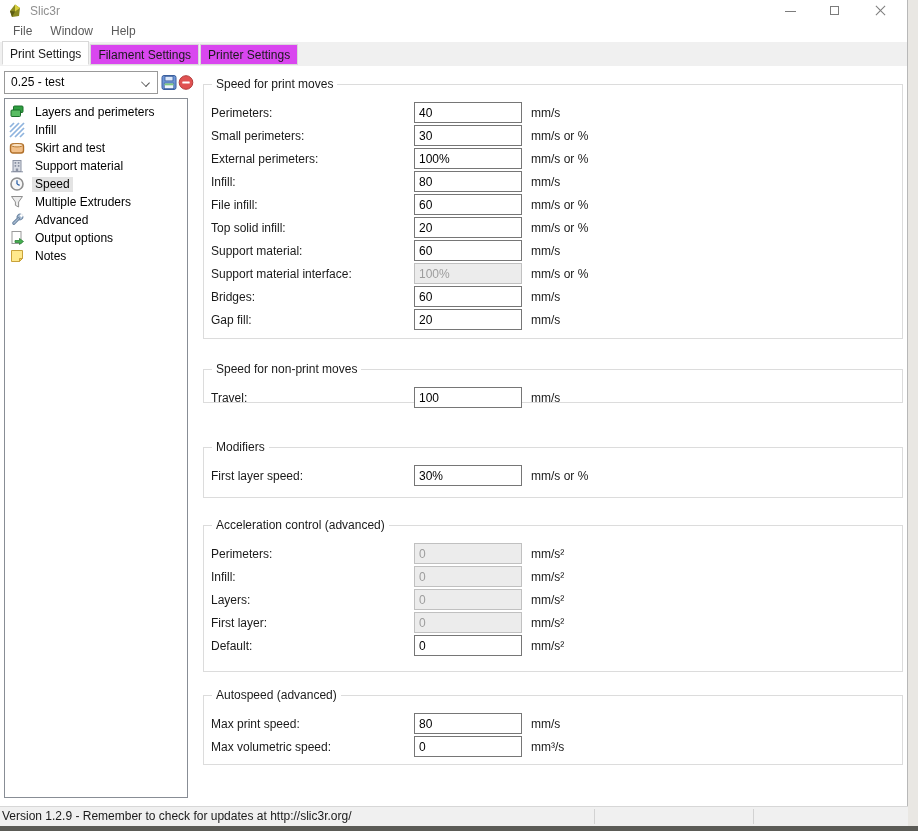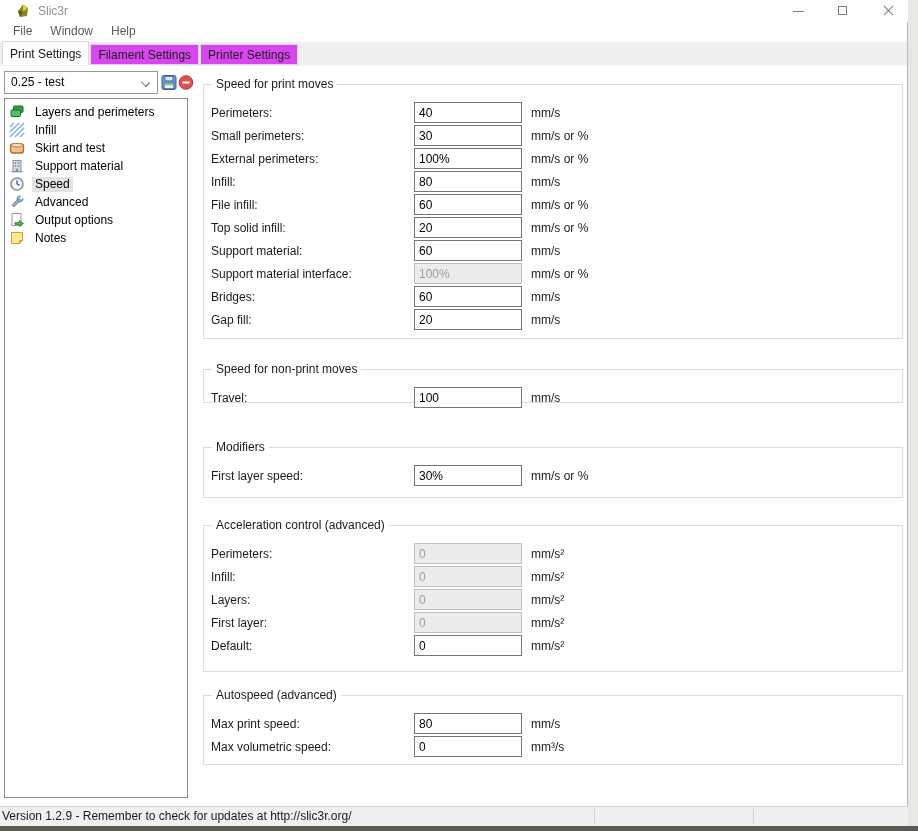--- a/index.html
+++ b/index.html
@@ -7,21 +7,21 @@
   body {
     width:918px; height:831px; position:relative; overflow:hidden;
     font-family:"Liberation Sans", sans-serif; font-size:12px; color:#000;
     background:#e9e7e3;
   }
   .window {
     position:absolute; left:0; top:0; width:908px; height:826px;
     background:#fff; border-right:1px solid #b8b8b8;
   }
   
-  .titlebar { position:absolute; left:8px; top:0; width:100%; height:22px; background:#fff;padding-left:12px; }
+  .titlebar { position:absolute; left:0; top:0; width:100%; height:22px; background:#fff;padding-left:12px; }
   .app-icon { position:absolute; left:7px; top:3px; width:16px; height:16px; }
   .app-title { position:absolute; left:30px; top:4px; color:#8f8f8f; font-size:12px; }
   .win-controls { position:absolute; right:4px; top:0; height:22px; display:flex; }
   .win-btn { width:45px; height:22px; position:relative; }
   .wc-glyph-min { position:absolute; left:17px; top:11px; width:11px; height:1px; background:#7c7c7c; }
   .wc-glyph-max { position:absolute; left:17px; top:6px; width:9px; height:9px; border:1px solid #7c7c7c; }
   .wc-glyph-close-a,.wc-glyph-close-b { position:absolute; left:16px; top:10px; width:13px; height:1px; background:#7c7c7c; }
   .wc-glyph-close-a { transform:rotate(45deg); }
   .wc-glyph-close-b { transform:rotate(-45deg); }
   
@@ -190,20 +190,28 @@
             <circle cx="8" cy="8" r="6" fill="#f6f6f6" stroke="#8f8f8f" stroke-width="1.6"></circle>
             <line x1="8" y1="8" x2="8" y2="4.3" stroke="#2e62a8" stroke-width="1.3"></line>
             <line x1="8" y1="8" x2="10.6" y2="9.4" stroke="#2e62a8" stroke-width="1.3"></line>
           </svg>
         </span>
         <span class="sb-label selected">Speed</span>
       </div>
       <div class="sb-item">
         <span class="sb-icon">
           <svg width="16" height="16" viewBox="0 0 16 16">
+            <path d="M2.5 2.5 L13.5 2.5 L9.6 8 L9.6 13 L6.4 11.3 L6.4 8 Z" fill="#ececec" stroke="#8f8f8f"></path>
+          </svg>
+        </span>
+        <span class="sb-label">Multiple Extruders</span>
+      </div>
+      <div class="sb-item">
+        <span class="sb-icon">
+          <svg width="16" height="16" viewBox="0 0 16 16">
             <g transform="rotate(45 8 8)">
               <circle cx="8" cy="3.8" r="2.8" fill="#a9bdd4" stroke="#6e87a3"></circle>
               <rect x="6.6" y="0.6" width="2.8" height="2.4" fill="#fff"></rect>
               <rect x="6.9" y="5" width="2.2" height="8.6" rx="1" fill="#a9bdd4" stroke="#6e87a3"></rect>
             </g>
           </svg>
         </span>
         <span class="sb-label">Advanced</span>
       </div>
       <div class="sb-item">

